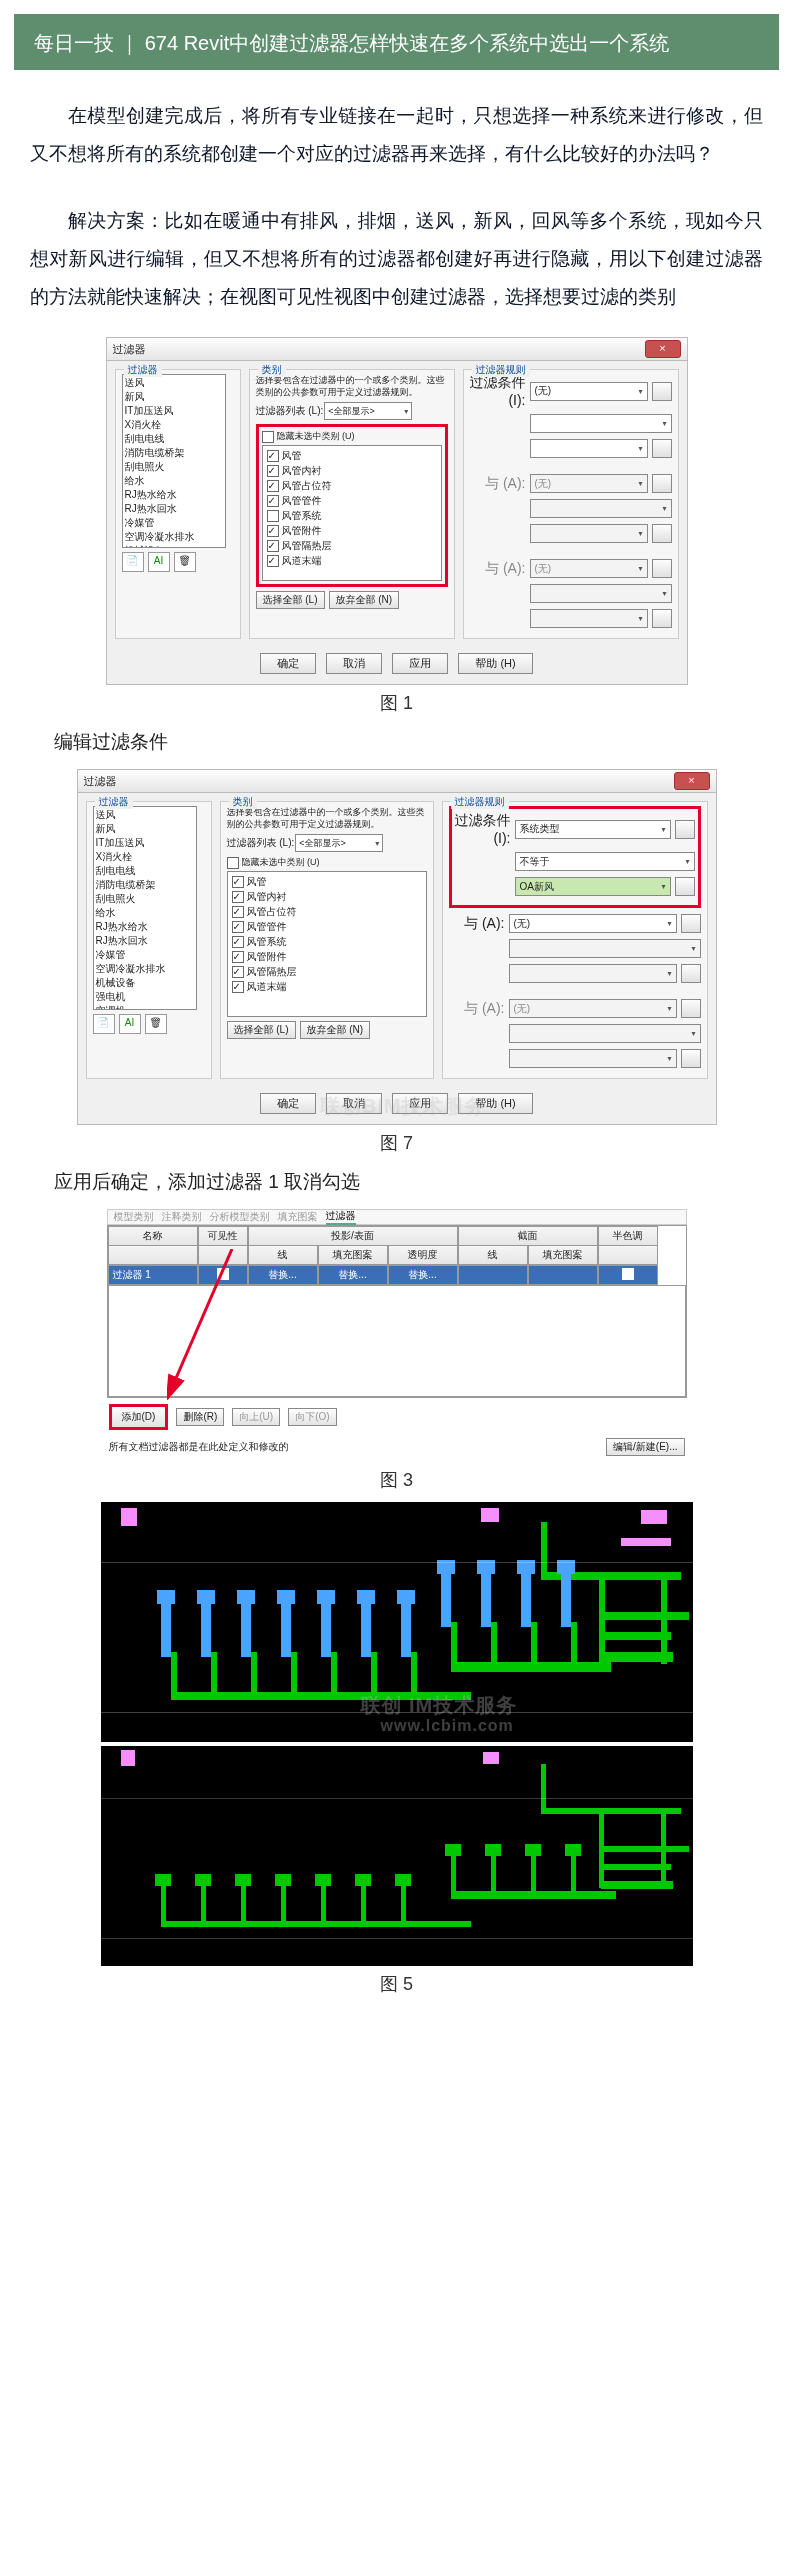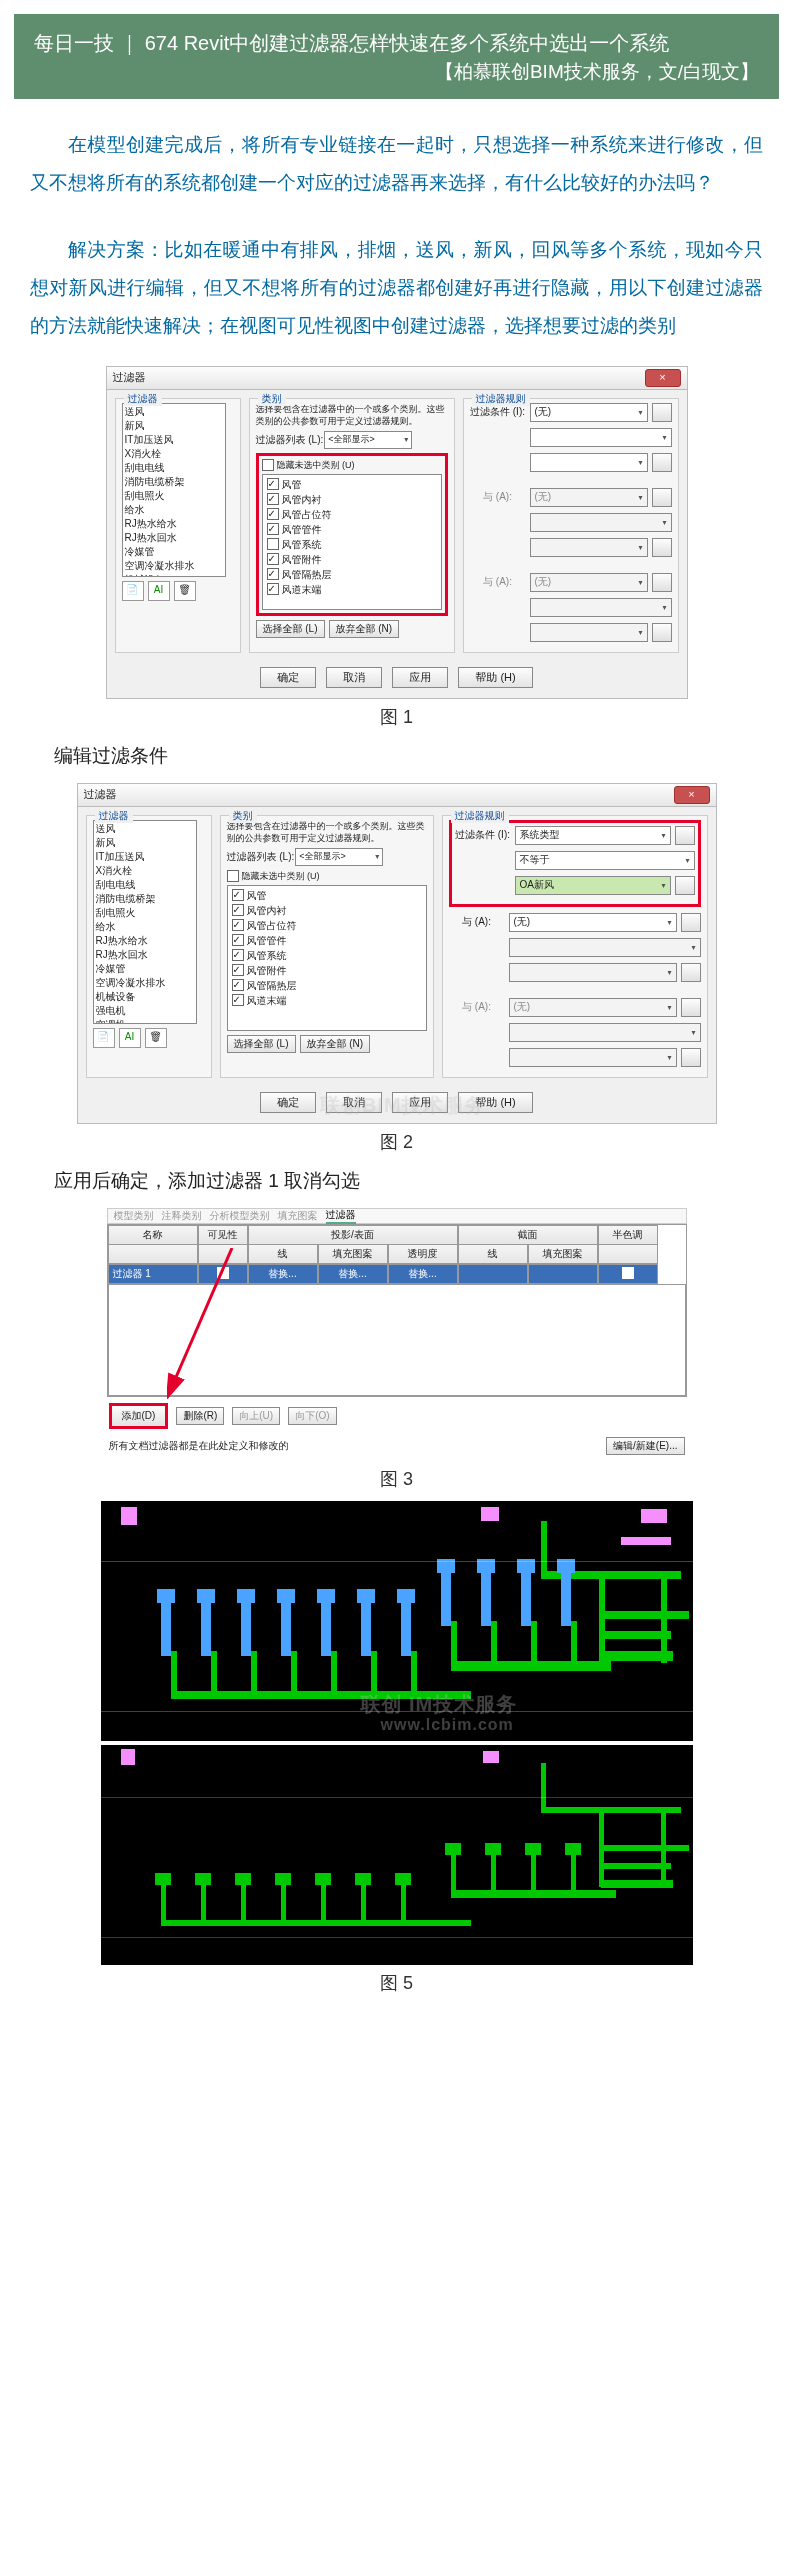--- a/index.html
+++ b/index.html
@@ -15,21 +15,21 @@
     color: #fff;
     padding: 14px 20px 12px 20px;
     font-size: 20px;
     line-height: 1.5;
     margin: 14px 14px 10px 14px;
   }
   .header .subline { text-align: right; font-size: 19px; }
   .para {
     font-size: 19px;
     line-height: 2.0;
-    color: #0369a1;
+    color: #0f172a;
     padding: 8px 30px 2px 30px;
     text-indent: 2em;
     text-align: justify;
   }
   .caption {
     text-align: center;
     font-size: 18px;
     color: #333;
     margin: 6px 0 10px 0;
   }
@@ -154,21 +154,21 @@
     white-space: nowrap;
     cursor: default;
   }
   .rules { flex: 1; }
   .rule-row {
     display: flex;
     align-items: center;
     gap: 4px;
     margin-bottom: 6px;
   }
-  .rule-label { font-size: 10px; width: 56px; text-align: center; }
+  .rule-label { font-size: 14px; width: 56px; text-align: right; }
   .rule-combo {
     flex: 1;
     border: 1px solid #888;
     background: #fff;
     height: 17px;
     font-size: 10px;
     padding: 0 4px;
     display: flex; align-items: center; justify-content: space-between;
   }
   .rule-mini {
@@ -248,21 +248,20 @@
   }
 
 </style>
 </head>
 <body>
 
 <div class="container">
 
   <div class="header">
     <div>每日一技 ｜ 674 Revit中创建过滤器怎样快速在多个系统中选出一个系统</div>
-    <div class="subline">【柏慕联创BIM技术服务，文/白现文】</div>
   </div>
 
   <p class="para">在模型创建完成后，将所有专业链接在一起时，只想选择一种系统来进行修改，但又不想将所有的系统都创建一个对应的过滤器再来选择，有什么比较好的办法吗？</p>
   <p class="para">解决方案：比如在暖通中有排风，排烟，送风，新风，回风等多个系统，现如今只想对新风进行编辑，但又不想将所有的过滤器都创建好再进行隐藏，用以下创建过滤器的方法就能快速解决；在视图可见性视图中创建过滤器，选择想要过滤的类别</p>
 
   <div class="figure dlg">
     <div class="dlg-titlebar">
       <span>过滤器</span>
       <span class="spacer"></span>
       <span class="dlg-close">×</span>
@@ -599,21 +598,21 @@
     <div class="dlg-btns">
       <span class="std-btn">确定</span>
       <span class="std-btn">取消</span>
       <span class="std-btn">应用</span>
       <span class="std-btn">帮助 (H)</span>
     </div>
   </div>
   <div style="position:relative;">
     <div class="wm" style="top:-32px;left:320px;color:rgba(180,180,180,0.25);">联创BIM技术服务</div>
   </div>
-  <div class="caption">图 2</div>
+  <div class="caption">图 7</div>
 
   <div class="subhead">应用后确定，添加过滤器 1 取消勾选</div>
 
   <div class="fig3">
     <div class="vg-top" id="vgtabs">
         <span>模型类别</span>
         <span>注释类别</span>
         <span>分析模型类别</span>
         <span>填充图案</span>
         <span style="color: rgb(0, 0, 0); border-bottom: 2px solid rgb(85, 170, 136);">过滤器</span>

